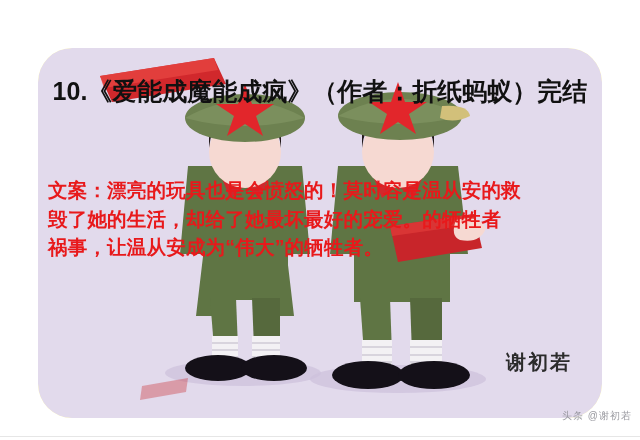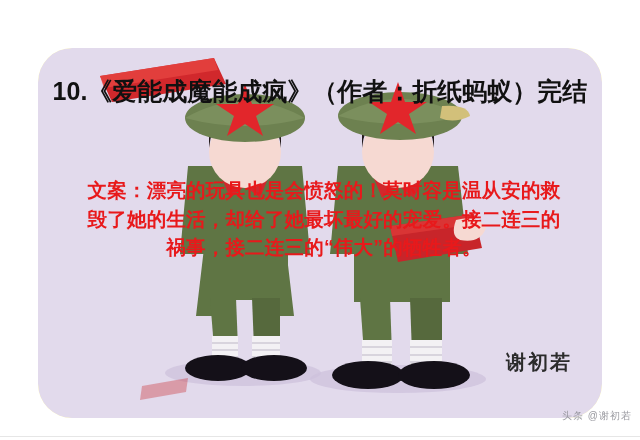--- a/index.html
+++ b/index.html
@@ -65,21 +65,21 @@
     position: absolute;
     left: 6px;
     top: 128px;
     width: 560px;
     z-index: 6;
     color: #e8191b;
     font-size: 19.5px;
     font-weight: bold;
     line-height: 28.5px;
     letter-spacing: 0.2px;
-    text-align: center;
+    text-align: left;
     padding: 0 4px;
     box-sizing: border-box;
   }
   #synopsis .line { display: block; white-space: nowrap; }
 
   
   #signature {
     position: absolute;
     right: 30px;
     bottom: 42px;
@@ -222,22 +222,22 @@
 
           <polygon points="104,338 150,330 148,344 102,352" fill="#c8252a" opacity="0.35"></polygon>
         </g>
       </svg>
     </div>
 
     <div id="title">10.《爱能成魔能成疯》（作者：折纸蚂蚁）完结</div>
 
     <div id="synopsis">
       <span class="line">文案：漂亮的玩具也是会愤怒的！莫时容是温从安的救</span>
-      <span class="line">毁了她的生活，却给了她最坏最好的宠爱。接二连三的</span>
-      <span class="line">祸事，接二连三的“伟大”的牺牲者。</span>
+      <span class="line">毁了她的生活，却给了她最坏最好的宠爱。的牺牲者</span>
+      <span class="line">祸事，让温从安成为“伟大”的牺牲者。</span>
     </div>
 
     <div id="signature">谢初若</div>
 
   </div>
 
   <div id="watermark">头条 @谢初若</div>
 
   <div id="bottom-divider"></div>
 

